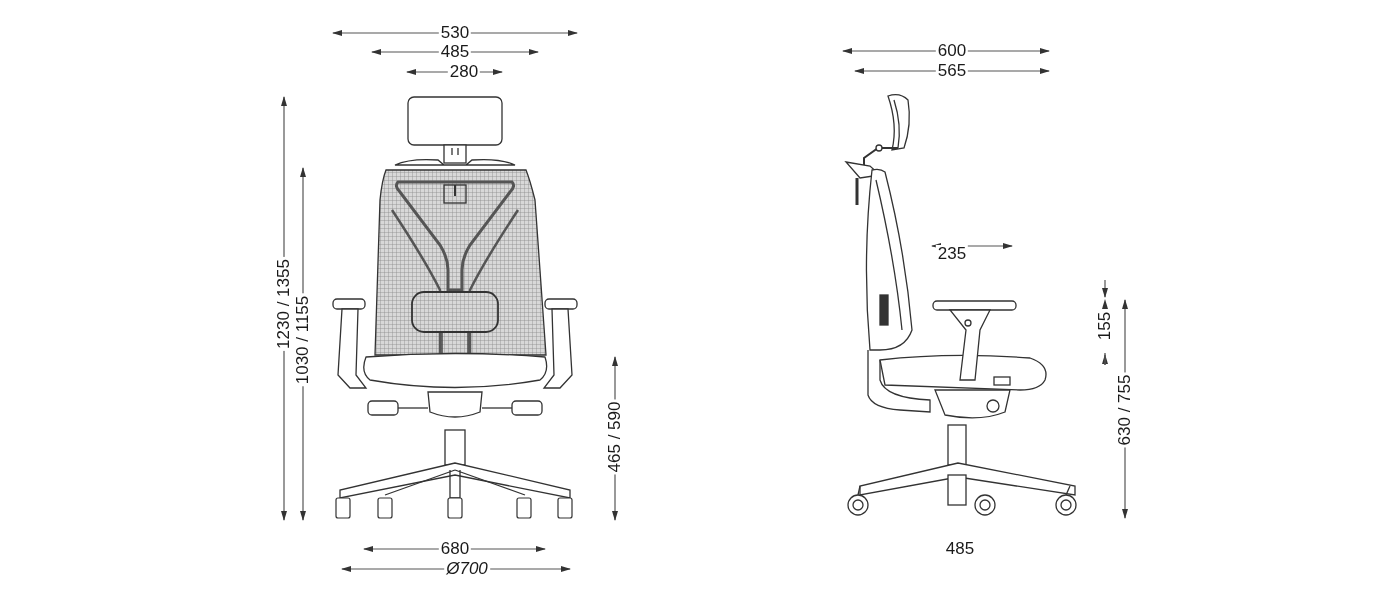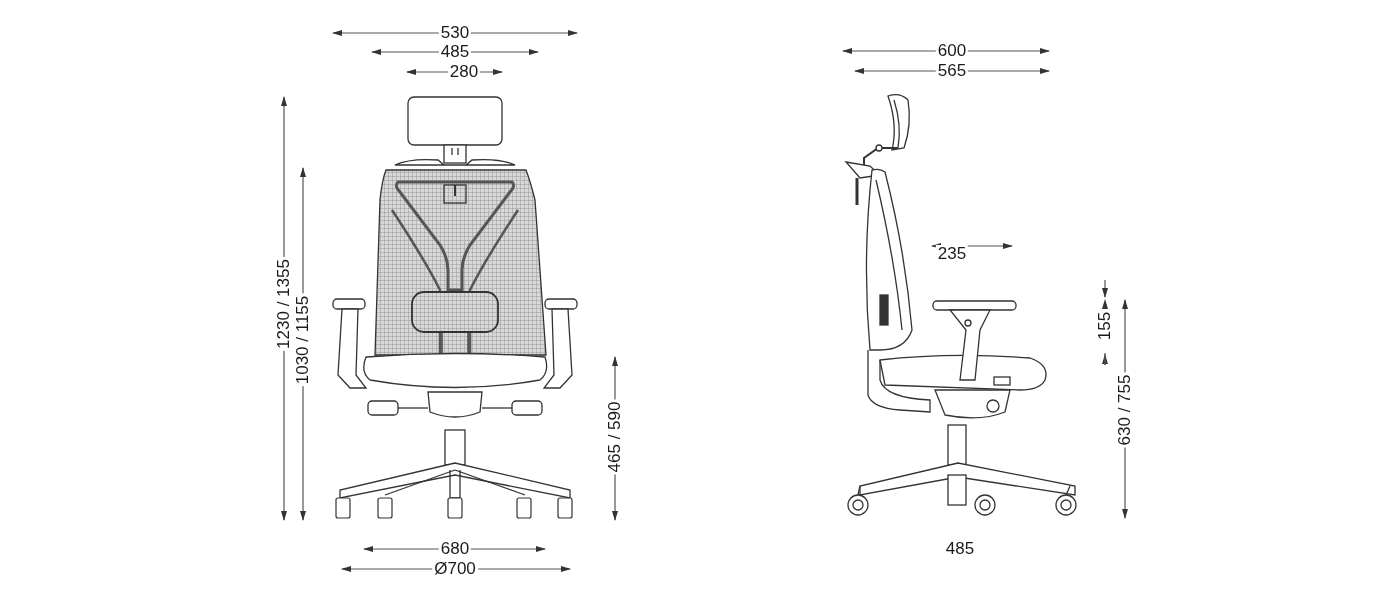--- a/index.html
+++ b/index.html
@@ -140,20 +140,20 @@
   </g>
 </svg>
 
 <span class="dim-label h" style="left:455px; top:33px;">530</span>
 <span class="dim-label h" style="left:455px; top:52px;">485</span>
 <span class="dim-label h" style="left:464px; top:72px;">280</span>
 <span class="dim-label v" style="left:284px; top:304px;">1230 / 1355</span>
 <span class="dim-label v" style="left:303px; top:340px;">1030 / 1155</span>
 <span class="dim-label v" style="left:615px; top:437px;">465 / 590</span>
 <span class="dim-label h" style="left:455px; top:549px;">680</span>
-<span class="dim-label h" style="left:455px; top:569px;">Ø700</span>
+<span class="dim-label h" style="left:467px; top:569px;font-style:italic;">Ø700</span>
 
 <span class="dim-label h" style="left:946px; top:51px;margin-left:6px;">600</span>
 <span class="dim-label h" style="left:952px; top:71px;">565</span>
 <span class="dim-label h" style="left:952px; top:246px;margin-top:8px;">235</span>
 <span class="dim-label v" style="left:1105px; top:326px;">155</span>
 <span class="dim-label v" style="left:1125px; top:410px;">630 / 755</span>
 <span class="dim-label h" style="left:960px; top:549px;">485</span>
 
 </body></html>

